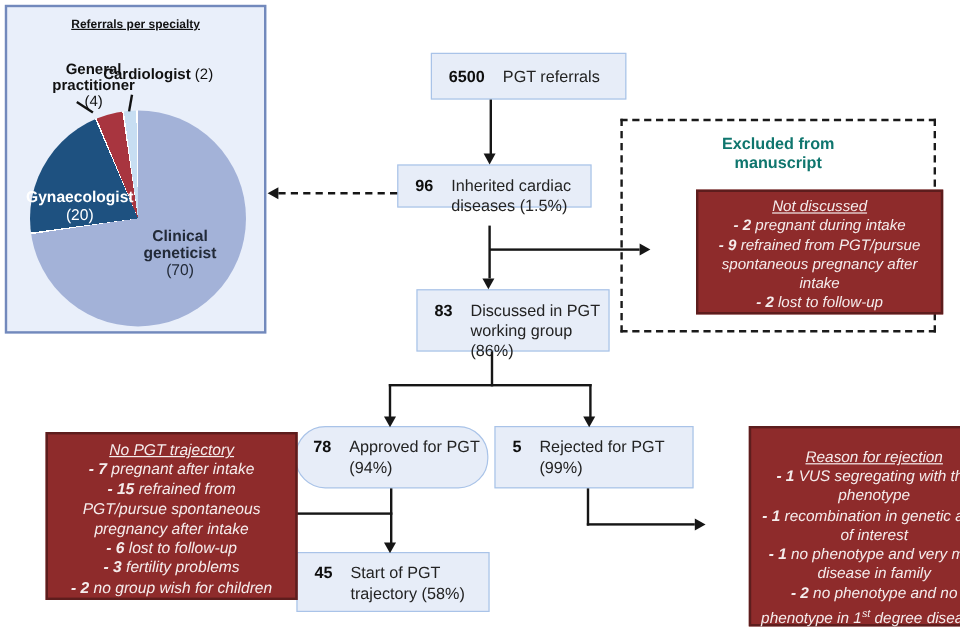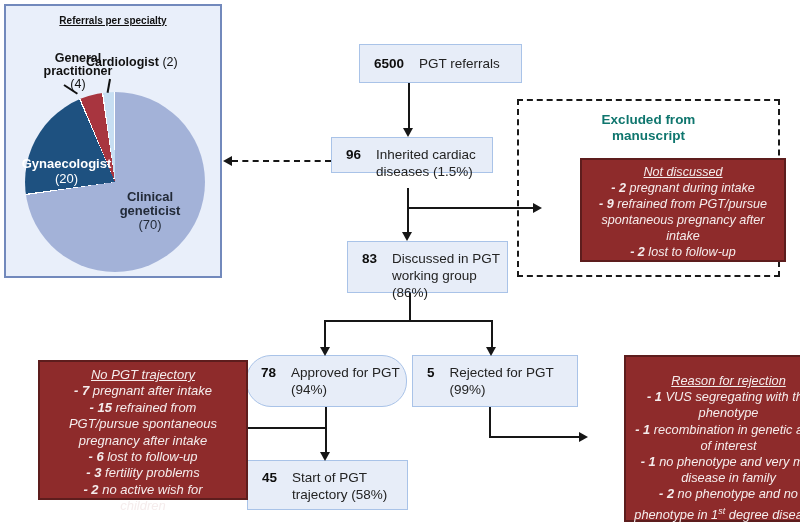--- a/index.html
+++ b/index.html
@@ -153,21 +153,21 @@
       <div><b>- 2</b><span> lost to follow-up</span></div>
     </div>
   </div>
 
   <div class="rpanel np">
     <div class="hd">No PGT trajectory</div>
     <div><b>- 7</b><span> pregnant after intake</span></div>
     <div><b>- 15</b><span> refrained from PGT/pursue spontaneous pregnancy after intake</span></div>
     <div><b>- 6</b><span> lost to follow-up</span></div>
     <div><b>- 3</b><span> fertility problems</span></div>
-    <div><b>- 2</b><span> no active wish for children</span></div>
+    <div><b>- 2</b><span> no group wish for children</span></div>
   </div>
 
   <div class="rpanel rj">
     <div class="hd">Reason for rejection</div>
     <div><b>- 1</b><span> VUS segregating with the phenotype</span></div>
     <div><b>- 1</b><span> recombination in genetic area of interest</span></div>
     <div><b>- 1</b><span> no phenotype and very mild disease in family</span></div>
     <div><b>- 2</b><span> no phenotype and no phenotype in 1</span><sup>st</sup><span> degree diseases</span></div>
   </div>
 

